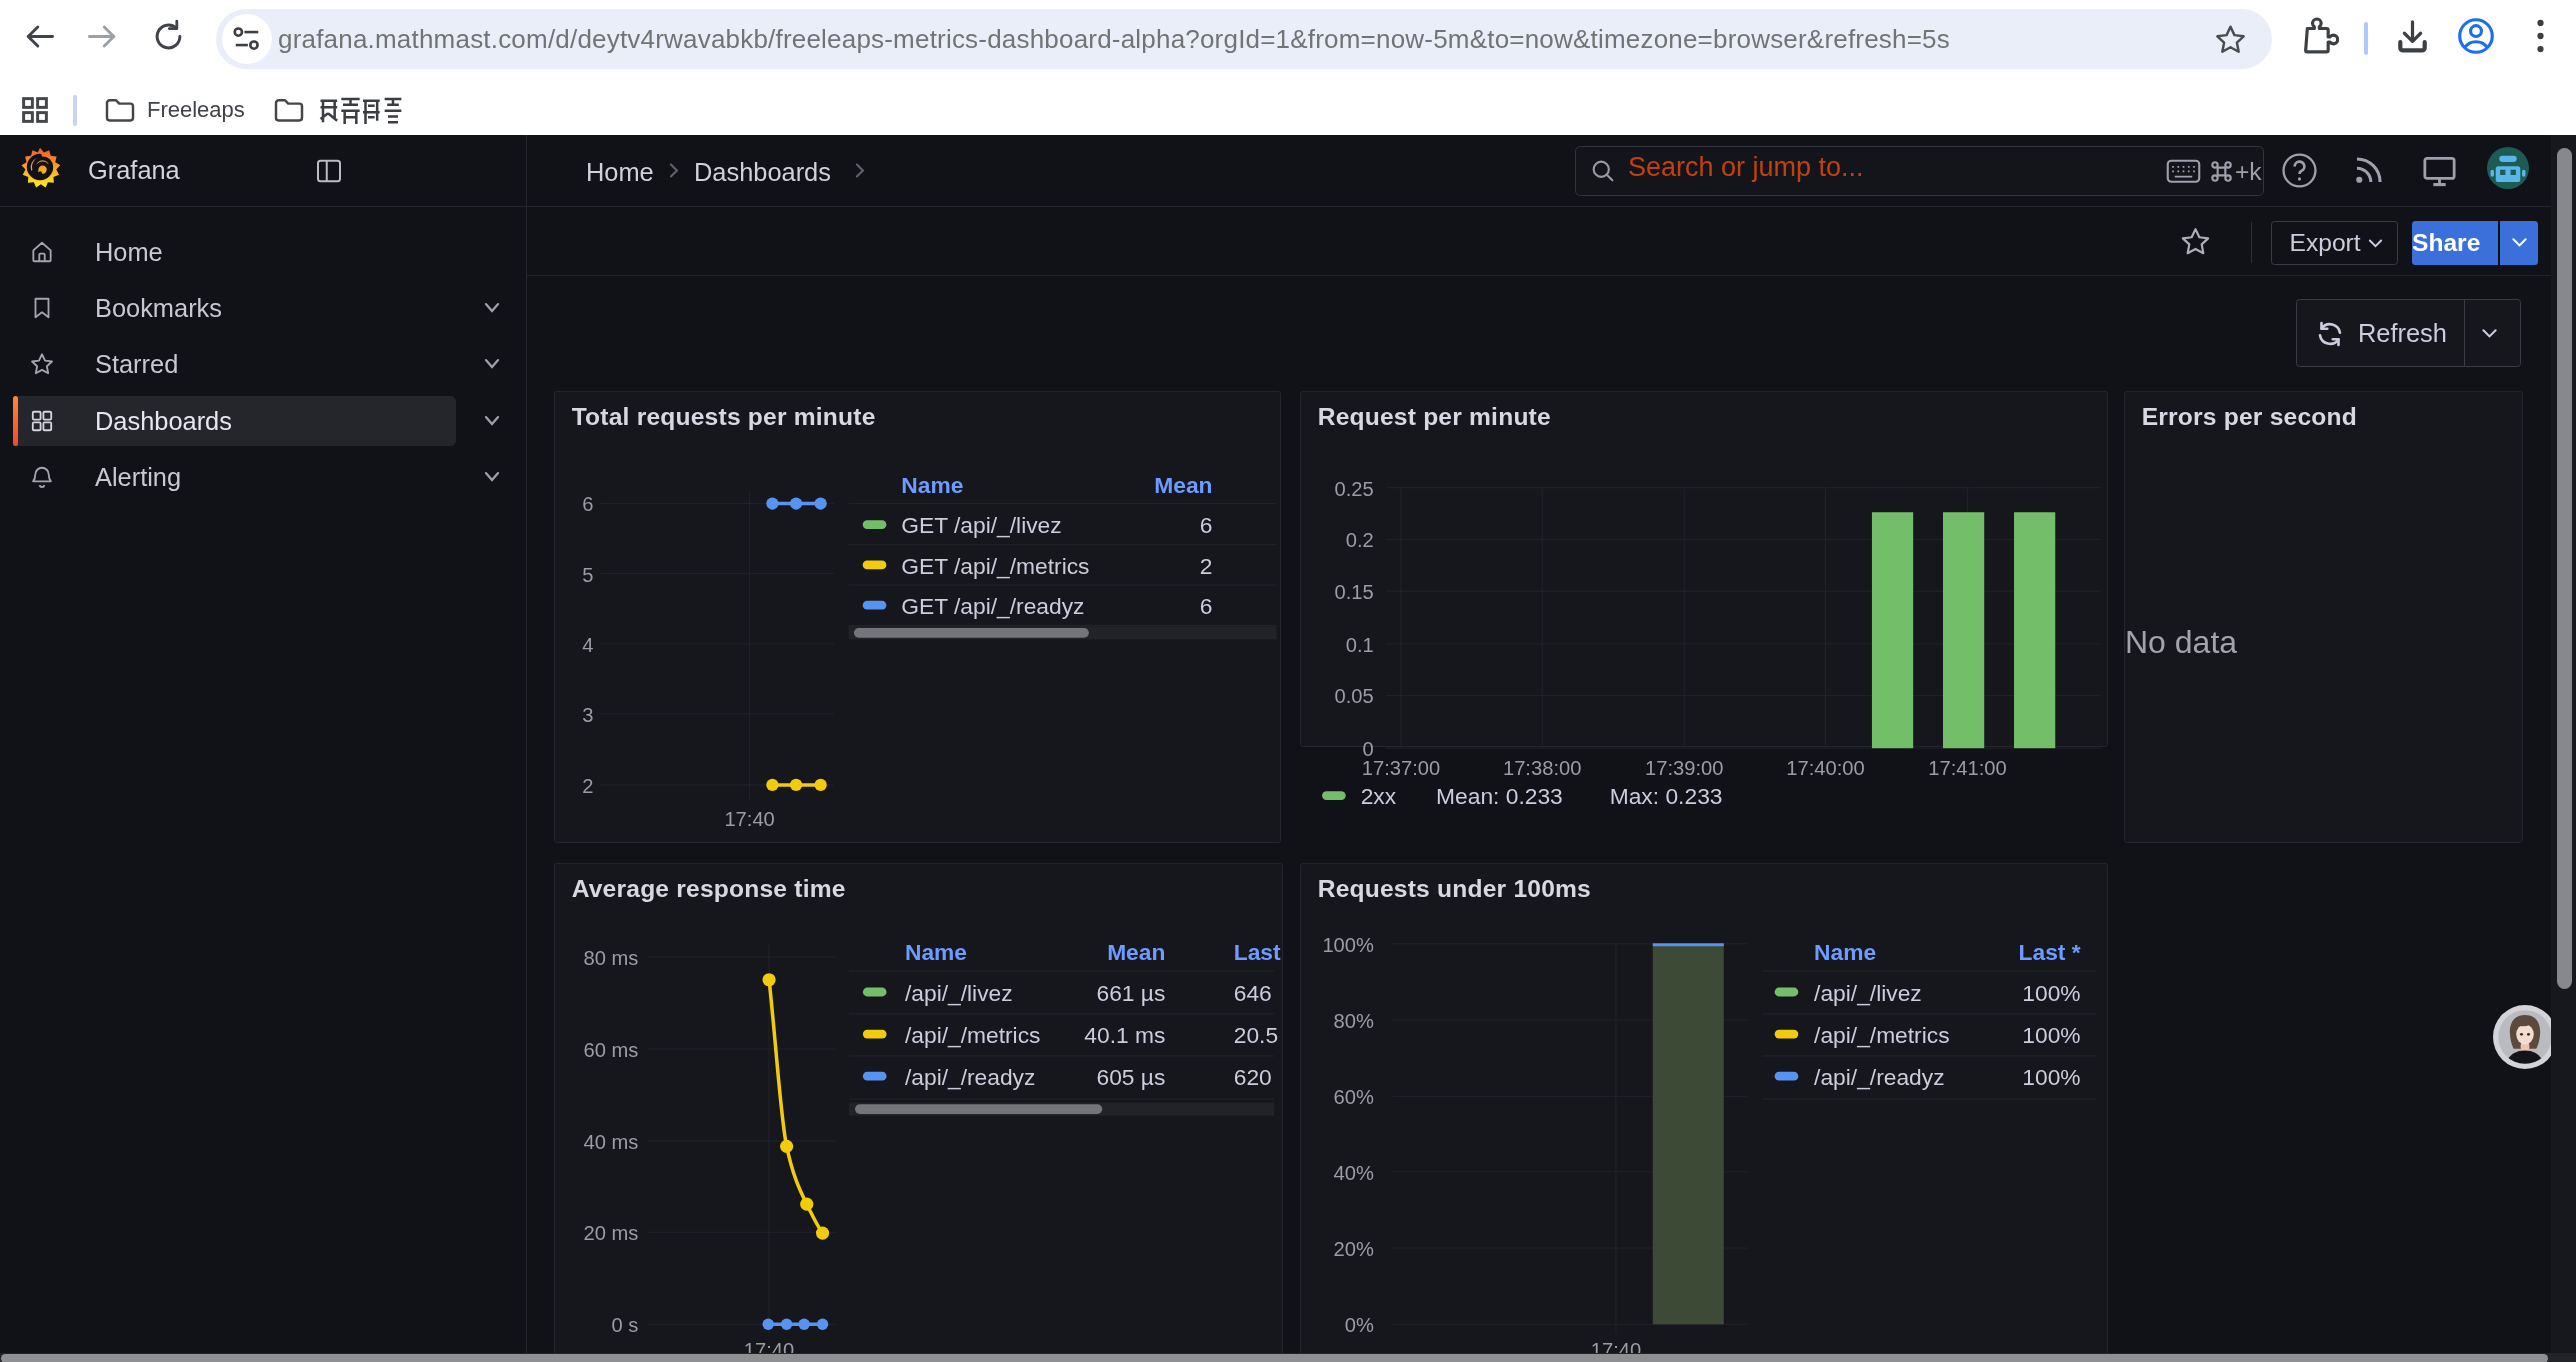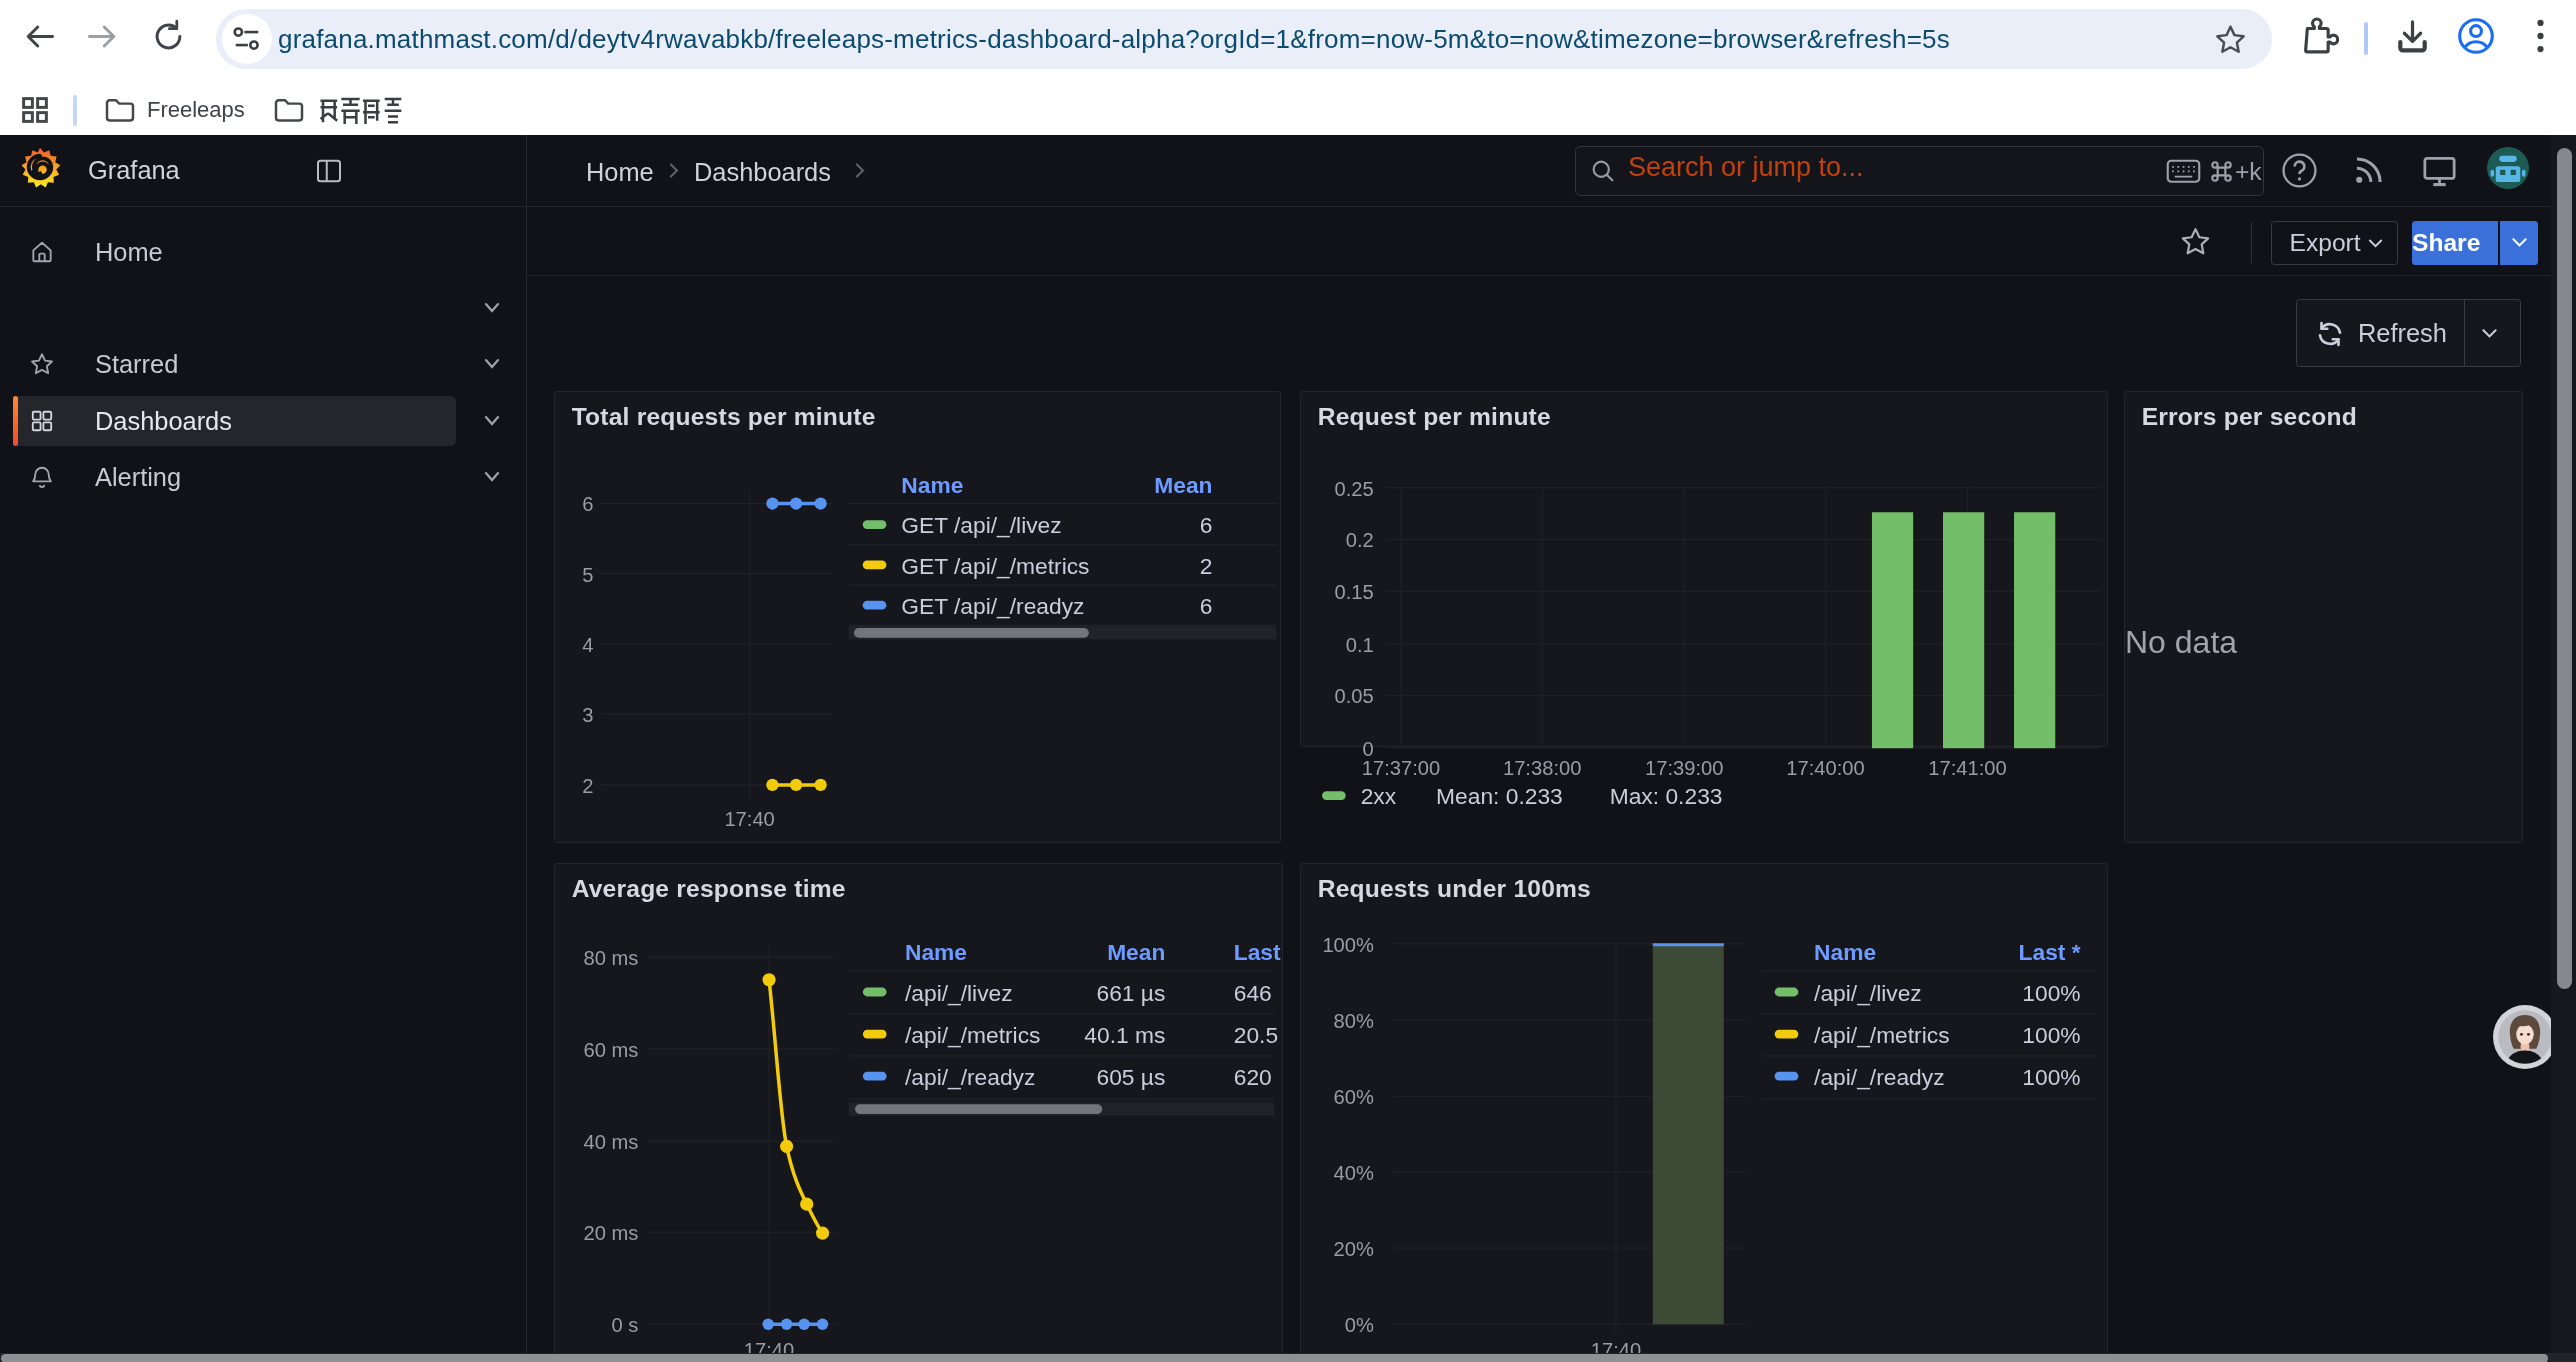--- a/index.html
+++ b/index.html
@@ -8,21 +8,21 @@
   .abs { position:absolute; }
   #page { position:relative; width:2576px; height:1363px; }
 
   
   #chrome { position:absolute; left:0; top:0; width:2576px; height:135px; background:#ffffff; }
   #urlpill { position:absolute; left:216px; top:8.8px; width:2056px; height:60px;
     background:#e9eef9; border-radius:31px; }
   #urlpill .tunecirc { position:absolute; left:6.1px; top:5.3px; width:50px; height:50px;
     border-radius:50%; background:#ffffff; }
   #urltext { position:absolute; left:62px; top:0; height:60px; line-height:60px;
-    font-size:26px; color:#0c4a6e; letter-spacing:0.2px; white-space:nowrap; }
+    font-size:26px; color:#737373; letter-spacing:0.2px; white-space:nowrap; }
 
   
   #app { position:absolute; left:0; top:135px; width:2576px; height:1228px; background:#111217; }
   #topnav { position:absolute; left:0; top:0; width:2576px; height:72px;
     border-bottom:0.9px solid #26272e; }
   .vdivider { position:absolute; left:526px; top:0; width:0.9px; height:1228px; background:#26272e; }
 
   #sidebar { position:absolute; left:0; top:72px; width:526px; height:1156px; }
   .navitem { position:absolute; left:13px; width:443px; height:50px; border-radius:5.3px; }
   .navitem .txt { position:absolute; left:82px; top:0; height:50px; line-height:50px;
@@ -203,20 +203,26 @@
     <div id="sidebar">
 
       <div class="navitem" style="top:20px">
         <svg class="ic" width="26" height="26" viewBox="0 0 24 24" fill="none" stroke="#a3a4ae" stroke-width="1.7" stroke-linejoin="round">
           <path d="M4 10.5 L12 3.5 L20 10.5 V19.5 a1 1 0 0 1 -1 1 H5 a1 1 0 0 1 -1 -1 Z"></path>
           <path d="M9.5 20.5 v-6 a1 1 0 0 1 1-1 h3 a1 1 0 0 1 1 1 v6"></path>
         </svg>
         <div class="txt">Home</div>
       </div>
 
+      <div class="navitem" style="top:76px">
+        <svg class="ic" width="26" height="26" viewBox="0 0 24 24" fill="none" stroke="#a3a4ae" stroke-width="1.7" stroke-linejoin="round">
+          <path d="M6 3.5 h12 v17 l-6 -4.5 l-6 4.5 Z"></path>
+        </svg>
+        <div class="txt">Bookmarks</div>
+      </div>
       <svg class="navchev" style="top:76px" viewBox="0 0 30 57" fill="none" stroke="#9fa0ab" stroke-width="2.6" stroke-linecap="round">
           <path d="M8 24 l7 8 7 -8"></path>
         </svg>
 
       <div class="navitem" style="top:132px">
         <svg class="ic" width="26" height="26" viewBox="0 0 24 24" fill="none" stroke="#a3a4ae" stroke-width="1.7" stroke-linejoin="round">
           <path d="M12 3 L14.8 8.9 L21.2 9.7 L16.5 14.1 L17.7 20.5 L12 17.4 L6.3 20.5 L7.5 14.1 L2.8 9.7 L9.2 8.9 Z"></path>
         </svg>
         <div class="txt">Starred</div>
       </div>

